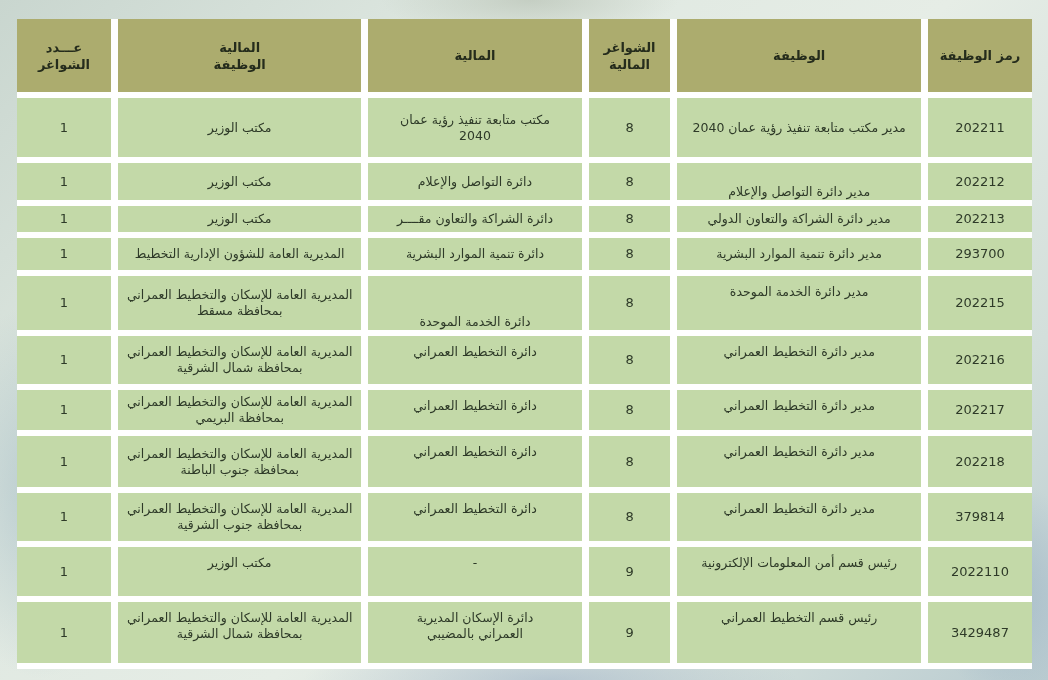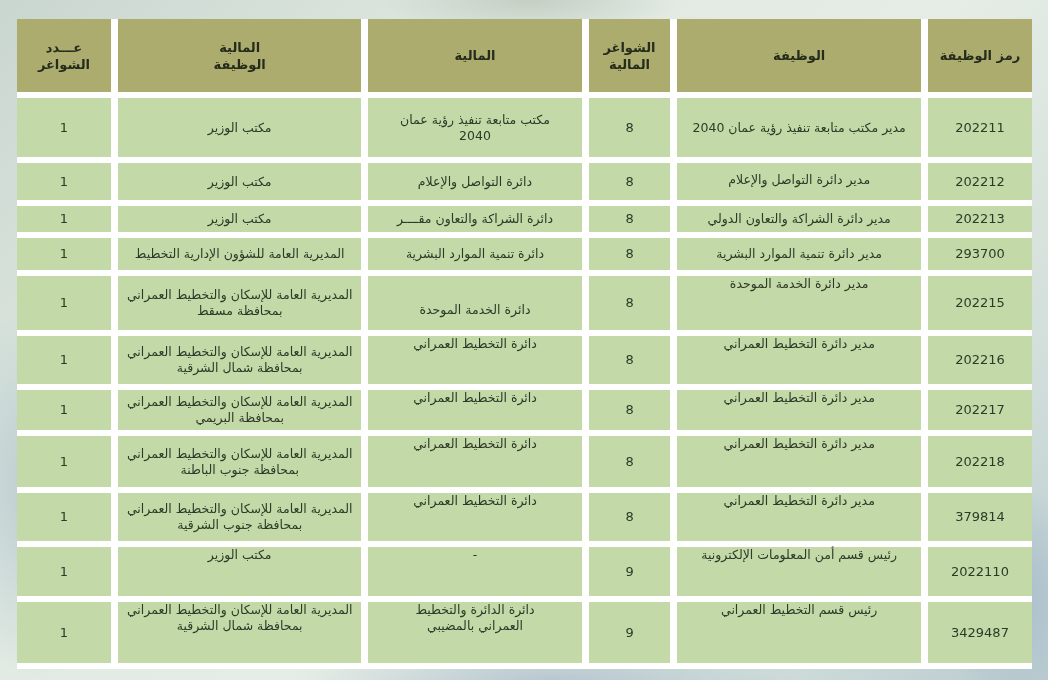--- a/index.html
+++ b/index.html
@@ -28,22 +28,22 @@
   }
   th:last-child, td:last-child { border-left: 0; }
   th {
     background: #acac6e; font-weight: bold; font-size: 13px; line-height: 17px;
     height: 73px; color: #252c1c;
   }
   td {
     background: #c3d9a8; font-size: 12.5px; line-height: 16px;
   }
   td.num { font-size: 13px; }
-  .cell-top { vertical-align: top; }
-  .cell-bottom { vertical-align: bottom; padding-bottom: 12px; }
+  .cell-top { vertical-align: top; padding-top: 8px; }
+  .cell-bottom { vertical-align: bottom; padding-bottom: 0; }
   .sep { display:block; }
 </style>
 </head>
 <body>
 
 <div class="bg-blob1"></div>
 <div class="bg-blob2"></div>
 <div class="bg-blob3"></div>
 <div class="bg-blob4"></div>
 
@@ -184,21 +184,21 @@
       <td class="cell-top">-</td>
       <td class="cell-top">مكتب الوزير</td>
       <td class="num">1</td>
     </tr>
 
     <tr style="height:67px">
       <td class="num">3429487</td>
       <td class="cell-top">رئيس قسم التخطيط العمراني</td>
       <td class="num">9</td>
       <td class="cell-top">
-        <span class="sep">دائرة الدائرة  والتخطيط</span>
+        <span class="sep">دائرة الإسكان  المديرية</span>
         <span class="sep">العمراني بالمضيبي</span>
       </td>
       <td class="cell-top">
         <span class="sep">المديرية العامة للإسكان والتخطيط العمراني</span>
         <span class="sep">بمحافظة شمال الشرقية</span>
       </td>
       <td class="num">1</td>
     </tr>
   </tbody>
 </table>

